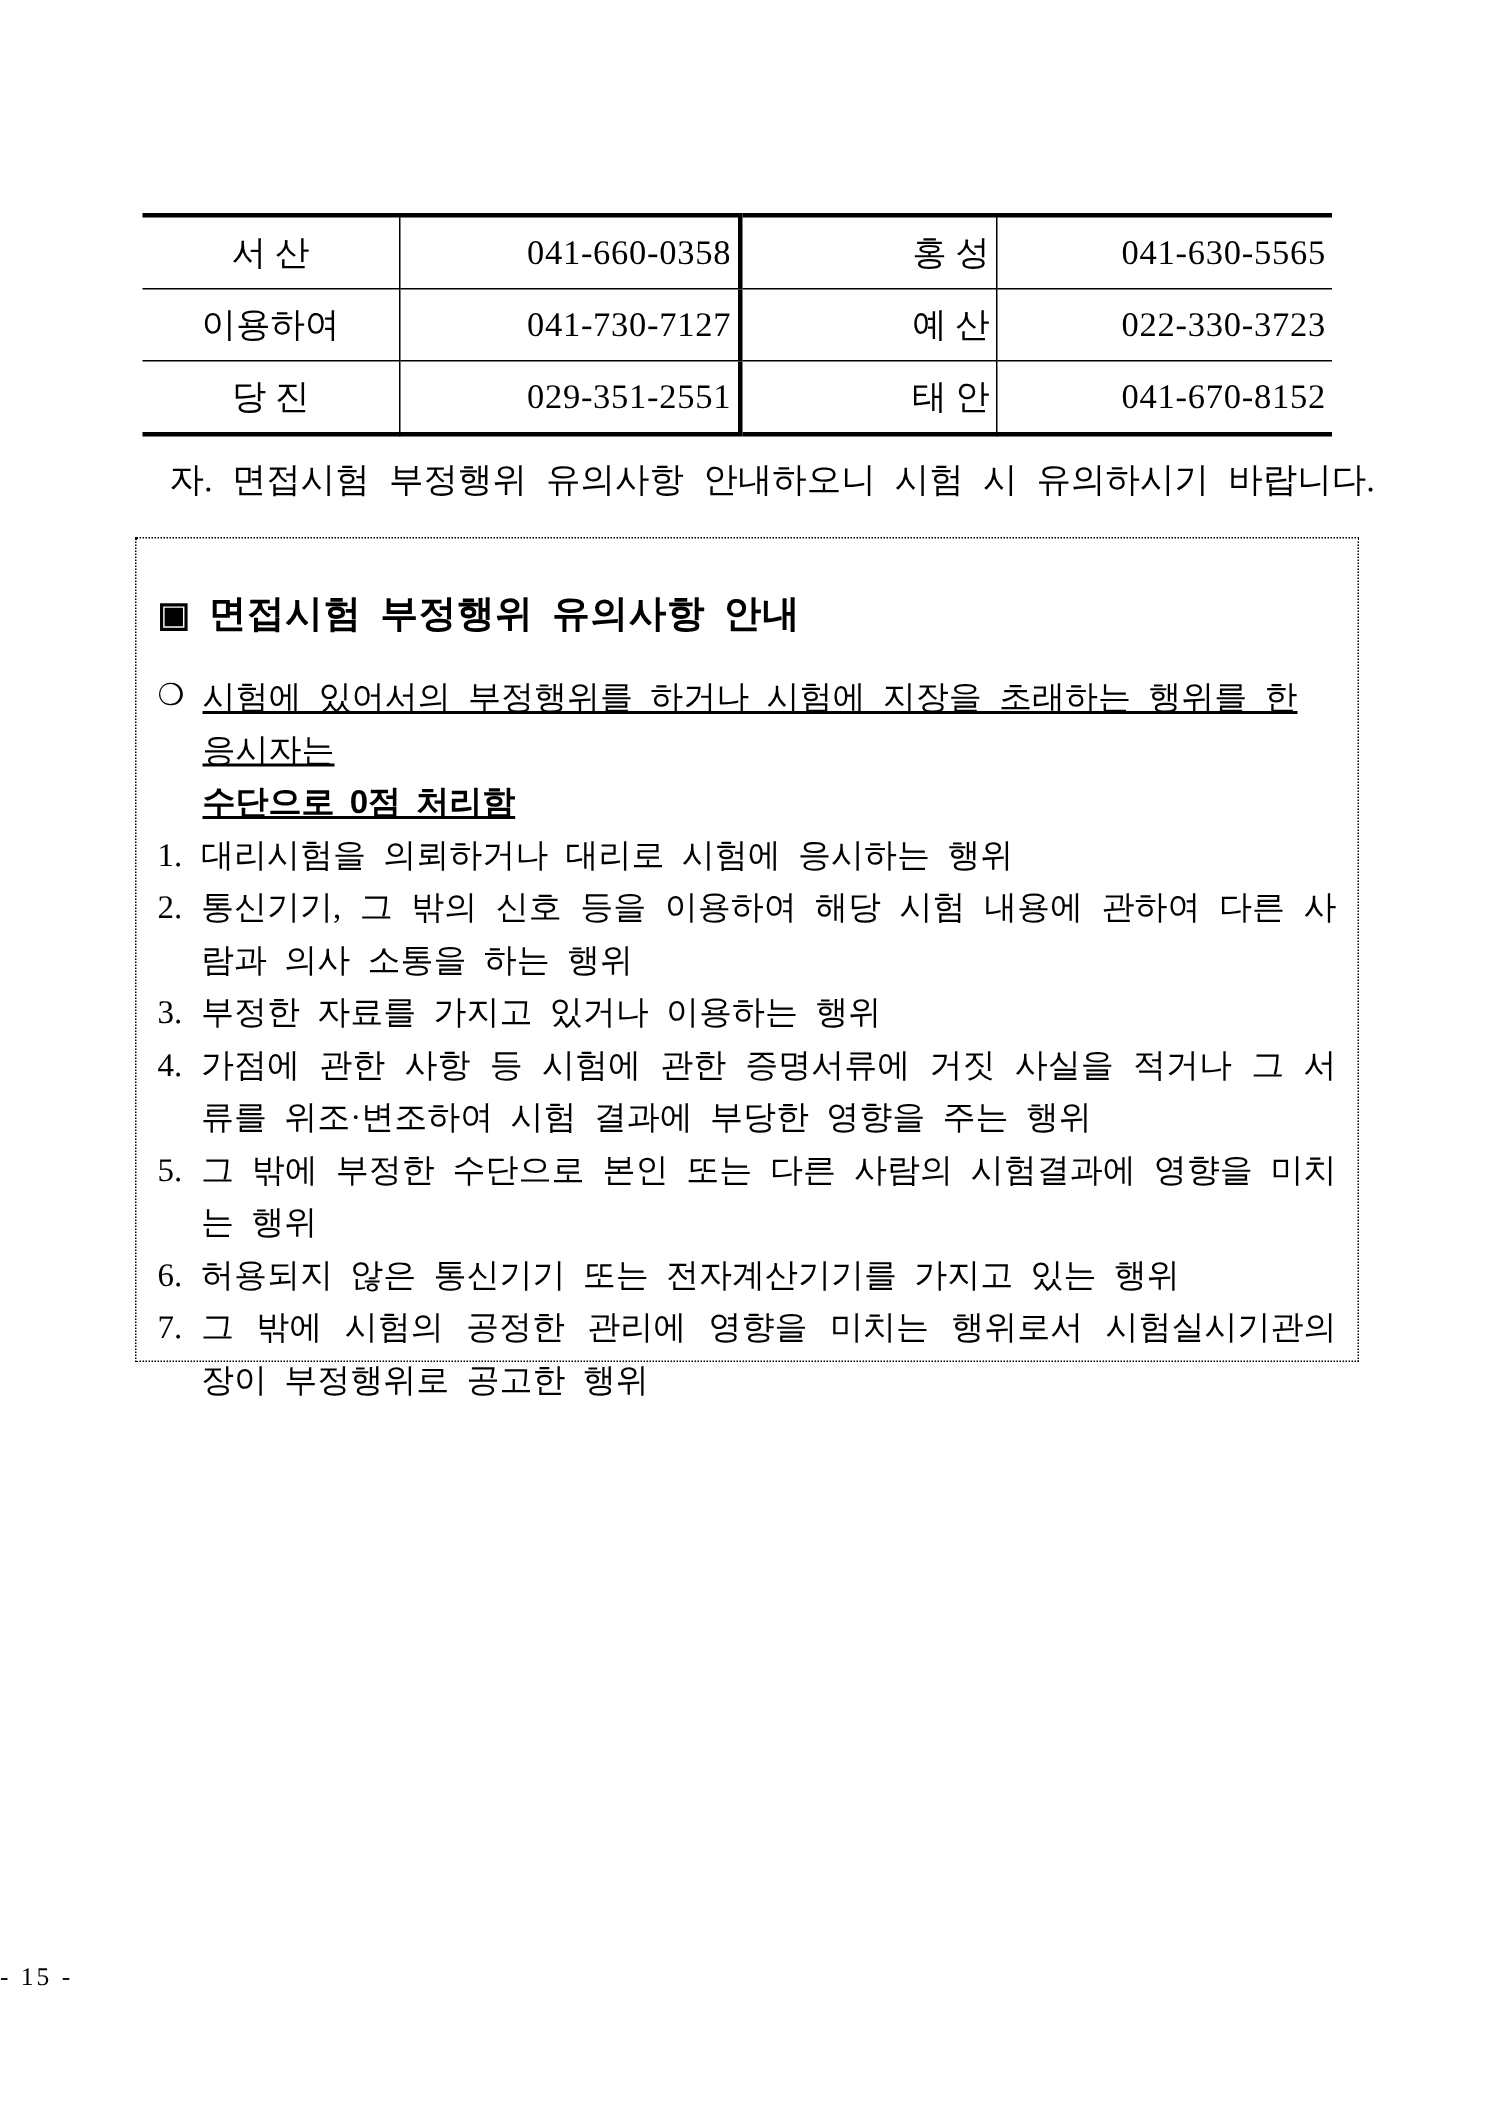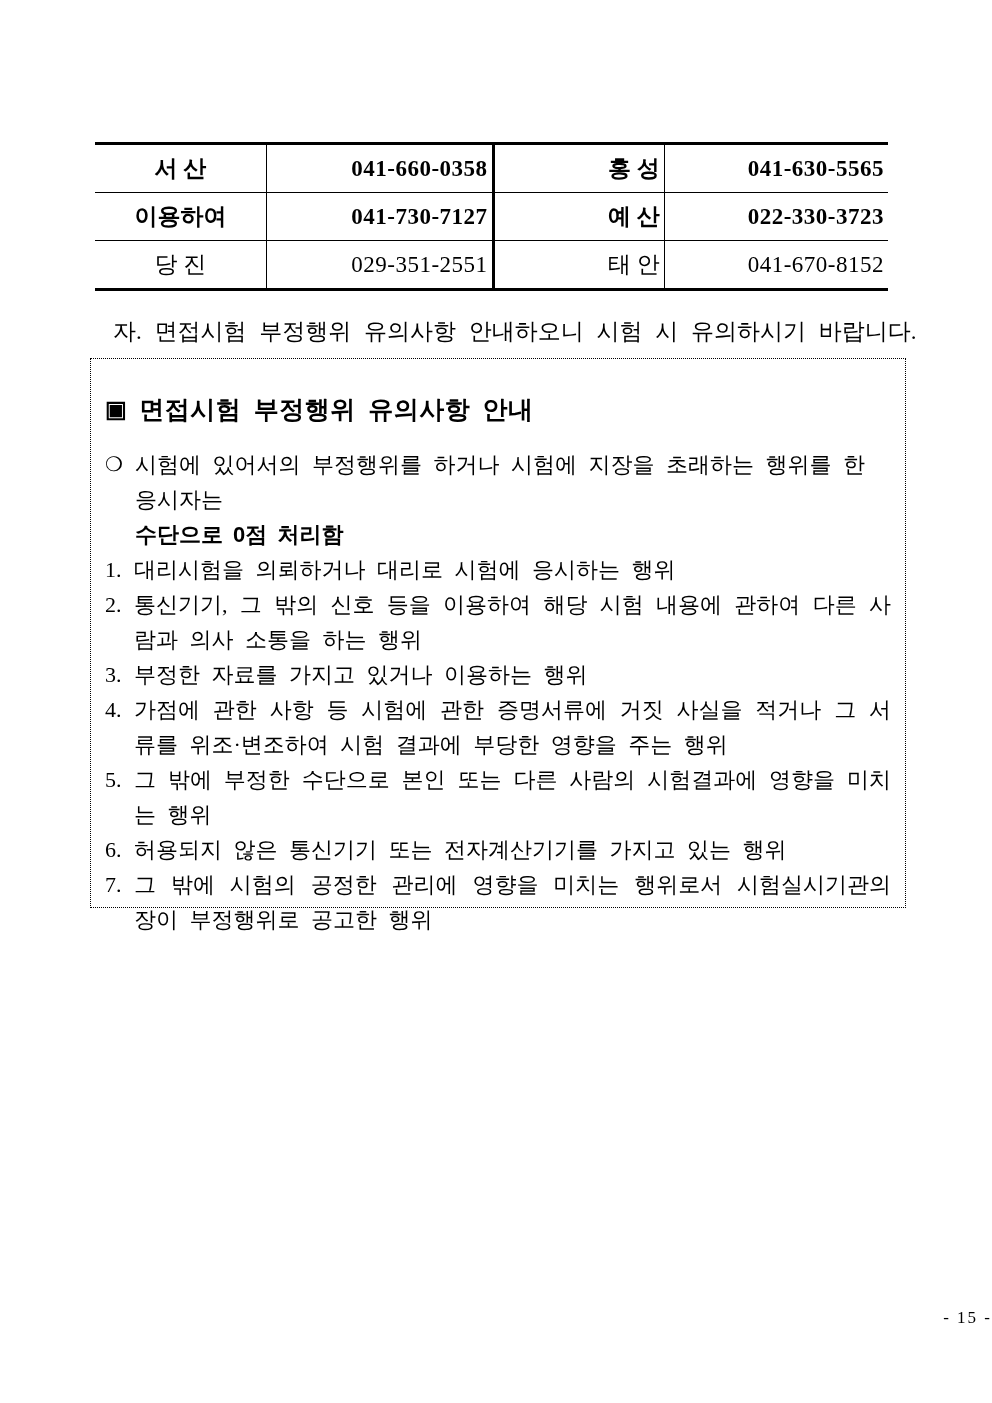--- a/index.html
+++ b/index.html
@@ -23,32 +23,32 @@
     border-top: 3px solid #000;
     border-bottom: 3px solid #000;
   }
   table.contact-table td {
     height: 47px;
     text-align: center;
     vertical-align: middle;
     font-size: 23px;
     padding: 0 4px;
   }
-  table.contact-table tr:not(:last-child) td { border-bottom: 1.5px solid #000; font-weight: bold; }
+  table.contact-table tr:not(:last-child) td { border-bottom: 1.5px solid #000; }
   table.contact-table td.c1 { width: 21.6%; border-right: 1.5px solid #000; }
   table.contact-table td.c2 { width: 28.6%; border-right: 3px solid #000; }
   table.contact-table td.c3 { width: 21.6%; border-right: 1.5px solid #000; text-align: right; }
   table.contact-table td.c4 { width: 28.2%; }
   table.contact-table td.phone { letter-spacing: 0.5px; text-align: right; }
 
   
   .intro {
     position: absolute;
     left: 113px;
-    top: 316px;
+    top: 304px;
     width: 782px;
     font-size: 23px;
     line-height: 32px;
     word-spacing: 7px;
     white-space: nowrap;
   }
 
   
   .notice-box {
     position: absolute;
@@ -76,21 +76,21 @@
   .notice-bullet {
     display: flex;
     font-size: 22px;
     line-height: 35px;
   }
   .notice-bullet .marker {
     flex: none;
     width: 30px;
     font-size: 20px;
   }
-  .notice-bullet .text { flex: 1; word-spacing: 6px; }
+  .notice-bullet .text { flex: 1; word-spacing: 6px; text-decoration: underline; }
   .notice-bullet .bold-line {
     display: block;
     font-family: "Liberation Sans", sans-serif;
     font-weight: bold;
     word-spacing: 4px;
   }
 
   .notice-item {
     display: flex;
     font-size: 22px;
@@ -99,21 +99,21 @@
   .notice-item .num { flex: none; width: 29px; }
   .notice-item .text { flex: 1; word-spacing: 6px; text-align: justify; }
   .notice-item .text::after { content: ""; display: inline-block; width: 0; }
 
   
   .page-number {
     position: absolute;
     left: 0;
     right: 0;
     top: 1308px;
-    text-align: right;
+    text-align: left;
     font-size: 17px;
     letter-spacing: 2px;
   }
 </style>
 </head>
 <body>
 
 <div class="page">
 
   <table class="contact-table">

